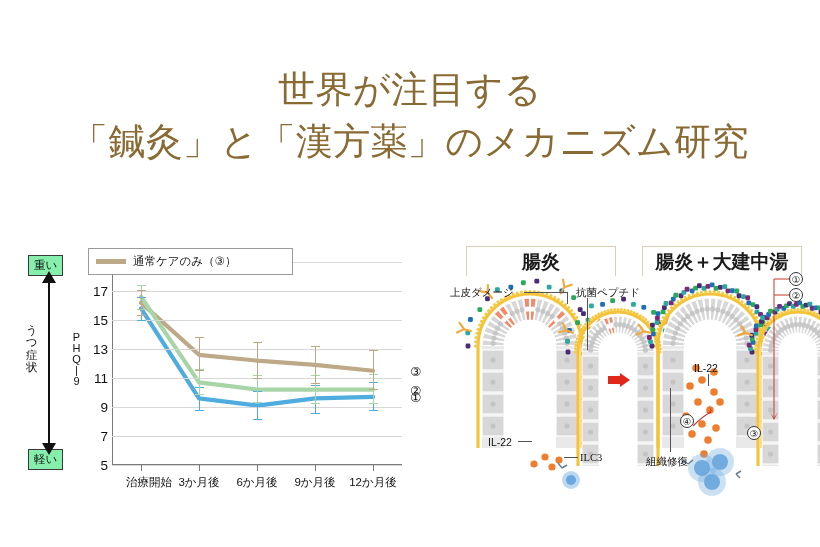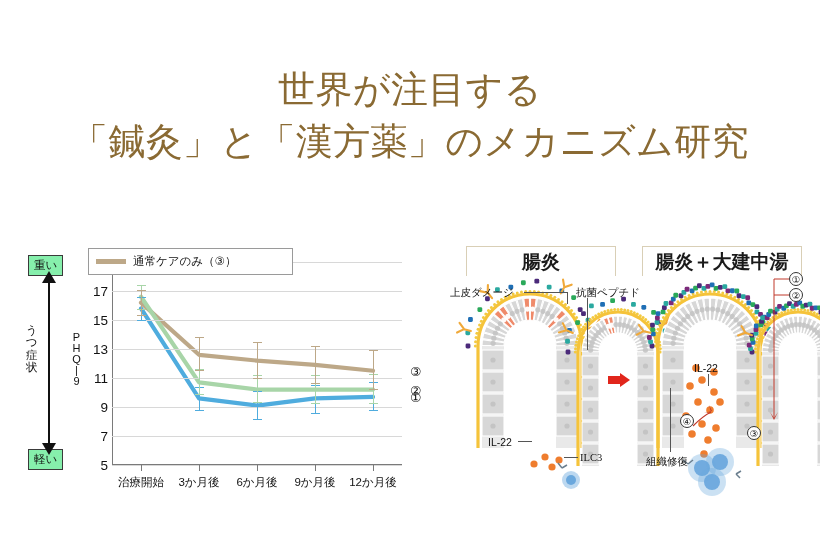--- a/index.html
+++ b/index.html
@@ -176,21 +176,21 @@
         </svg>
     <div class="gridline" style="top: 0px;"></div>
         <div class="gridline" style="top: 29px;"></div>
         <div class="gridline" style="top: 58px;"></div>
         <div class="gridline" style="top: 87px;"></div>
         <div class="gridline" style="top: 116px;"></div>
         <div class="gridline" style="top: 145px;"></div>
         <div class="gridline" style="top: 174px;"></div>
         <div class="gridline" style="top: 203px;"></div>
         <div class="xtick" style="left: 29px;"></div>
-        <div class="xlab" style="left: 29px;">治療開始</div>
+        <div class="xlab" style="left: 37px;">治療開始</div>
         <div class="xtick" style="left: 87px;"></div>
         <div class="xlab" style="left: 87px;">3か月後</div>
         <div class="xtick" style="left: 145px;"></div>
         <div class="xlab" style="left: 145px;">6か月後</div>
         <div class="xtick" style="left: 203px;"></div>
         <div class="xlab" style="left: 203px;">9か月後</div>
         <div class="xtick" style="left: 261px;"></div>
         <div class="xlab" style="left: 261px;">12か月後</div>
         <div class="errbar" style="left: 29px; top: 34.8px; height: 24.65px; background: rgb(79, 172, 222);">
           <div class="cap t" style="background: rgb(79, 172, 222);"></div>

